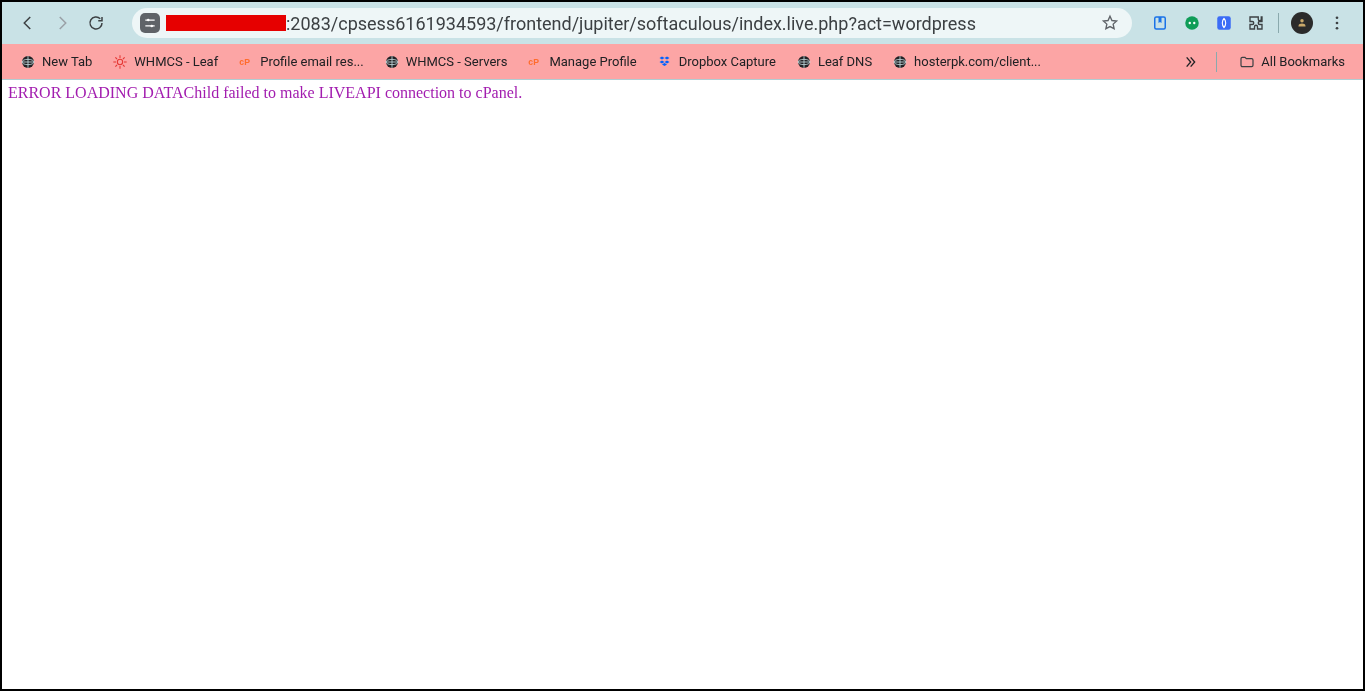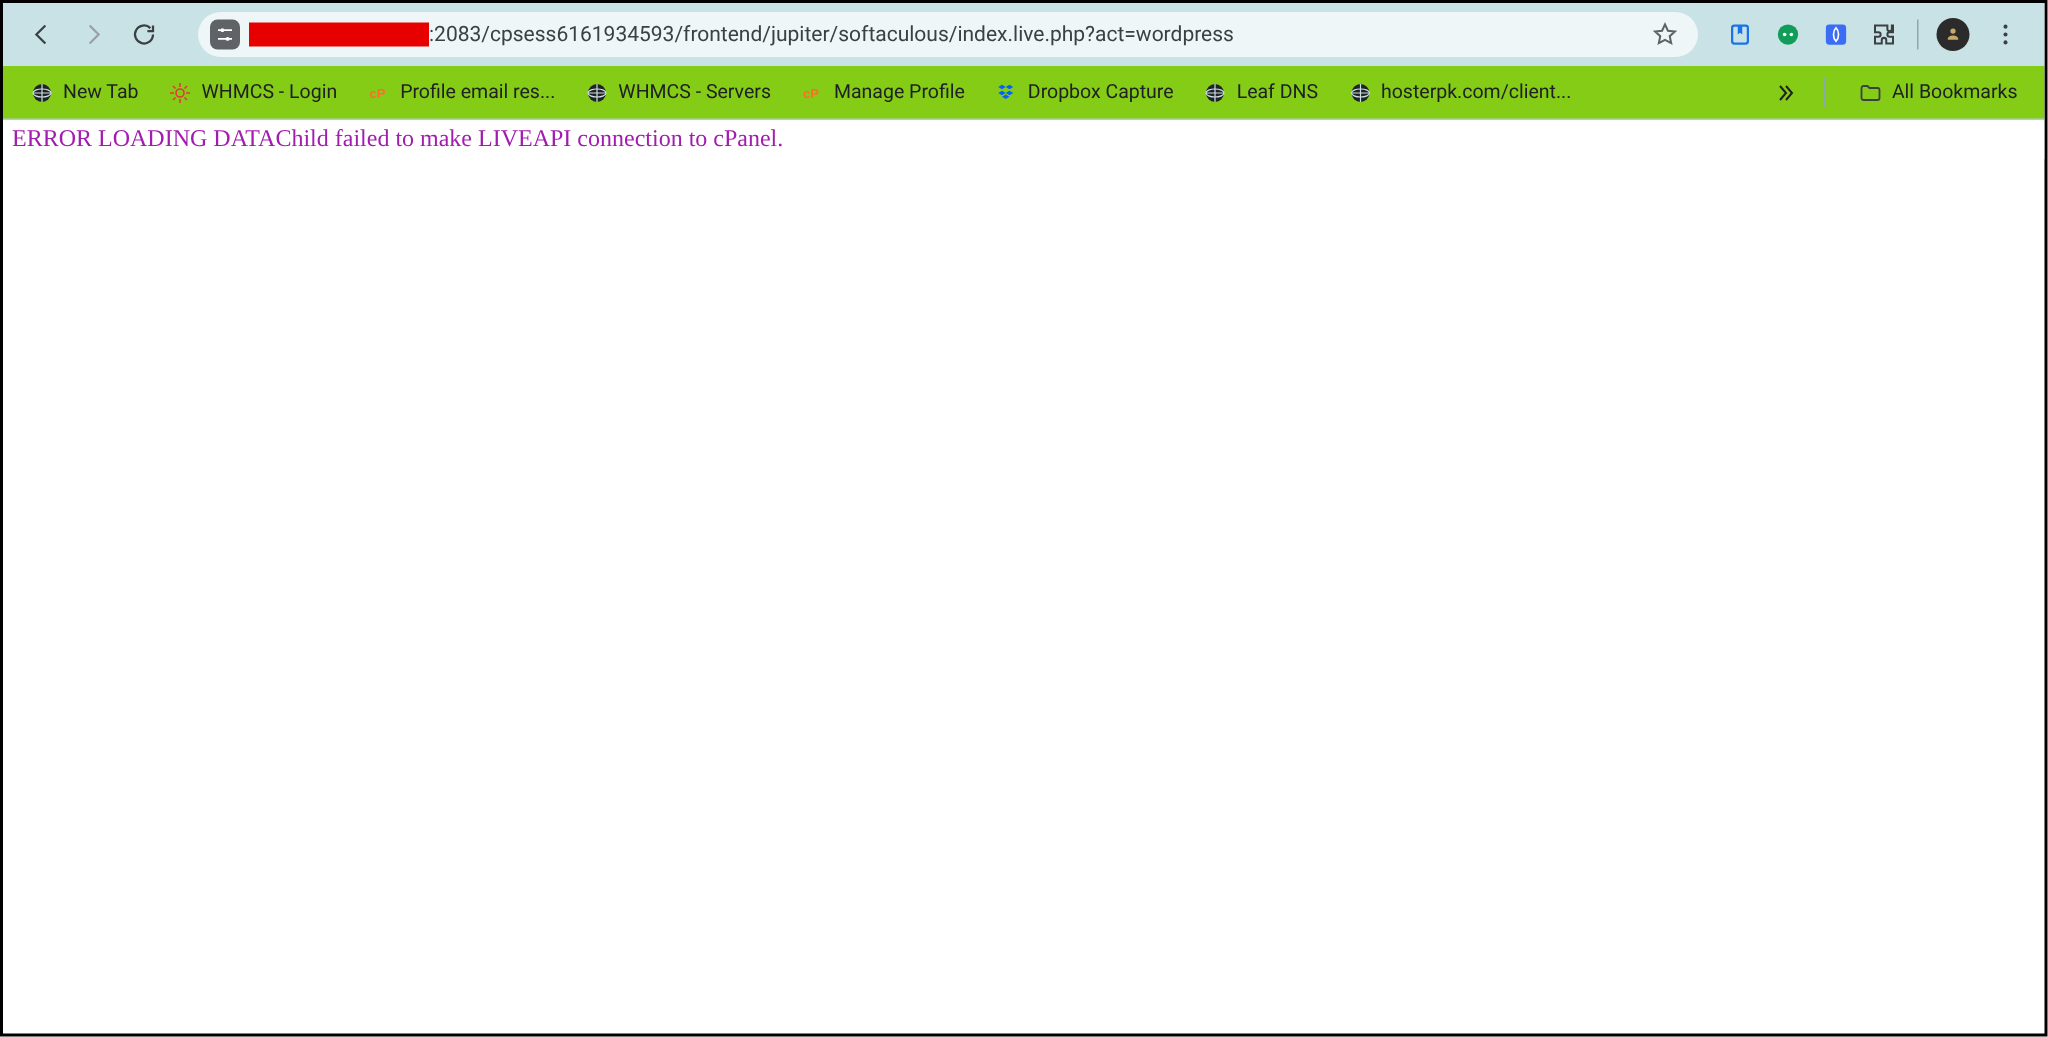--- a/index.html
+++ b/index.html
@@ -66,21 +66,21 @@
       flex-shrink: 0;
     }
     .site-chip svg { width: 14px; height: 14px; }
     .redacted {
       width: 120px;
       height: 16px;
       background: #e60000;
       flex-shrink: 0;
     }
     .url-text {
-      font-size: 14px;
+      font-size: 18px;
       color: #3c4043;
       white-space: nowrap;
       margin-left: 0;
       flex: 1;
       overflow: hidden;
     }
     .omnibox-right {
       display: flex;
       align-items: center;
       gap: 6px;
@@ -118,21 +118,21 @@
     .menu-btn {
       width: 24px; height: 24px;
       display: flex; align-items: center; justify-content: center;
       border: none; background: transparent; cursor: pointer;
       color: #3c4043;
     }
 
     
     .bookmarks-bar {
       height: 36px;
-      background: #84cc16;
+      background: #fca5a5;
       display: flex;
       align-items: center;
       padding: 0 10px;
       gap: 8px;
       border-bottom: 1px solid #b0cdd2;
     }
     .bookmark {
       display: flex;
       align-items: center;
       gap: 6px;
@@ -271,21 +271,21 @@
               <line x1="12" y1="18" x2="12" y2="22"></line>
               <line x1="2" y1="12" x2="6" y2="12"></line>
               <line x1="18" y1="12" x2="22" y2="12"></line>
               <line x1="5" y1="5" x2="7.5" y2="7.5"></line>
               <line x1="16.5" y1="16.5" x2="19" y2="19"></line>
               <line x1="5" y1="19" x2="7.5" y2="16.5"></line>
               <line x1="16.5" y1="7.5" x2="19" y2="5"></line>
             </g>
           </svg>
         </span>
-        <span>WHMCS - Login</span>
+        <span>WHMCS - Leaf</span>
       </div>
       <div class="bookmark">
         <span class="bm-icon">
           <svg viewBox="0 0 24 24">
             <text x="2" y="17" font-family="Arial" font-weight="bold" font-size="13" fill="#ff6c2c">cP</text>
           </svg>
         </span>
         <span>Profile email res...</span>
       </div>
       <div class="bookmark">

